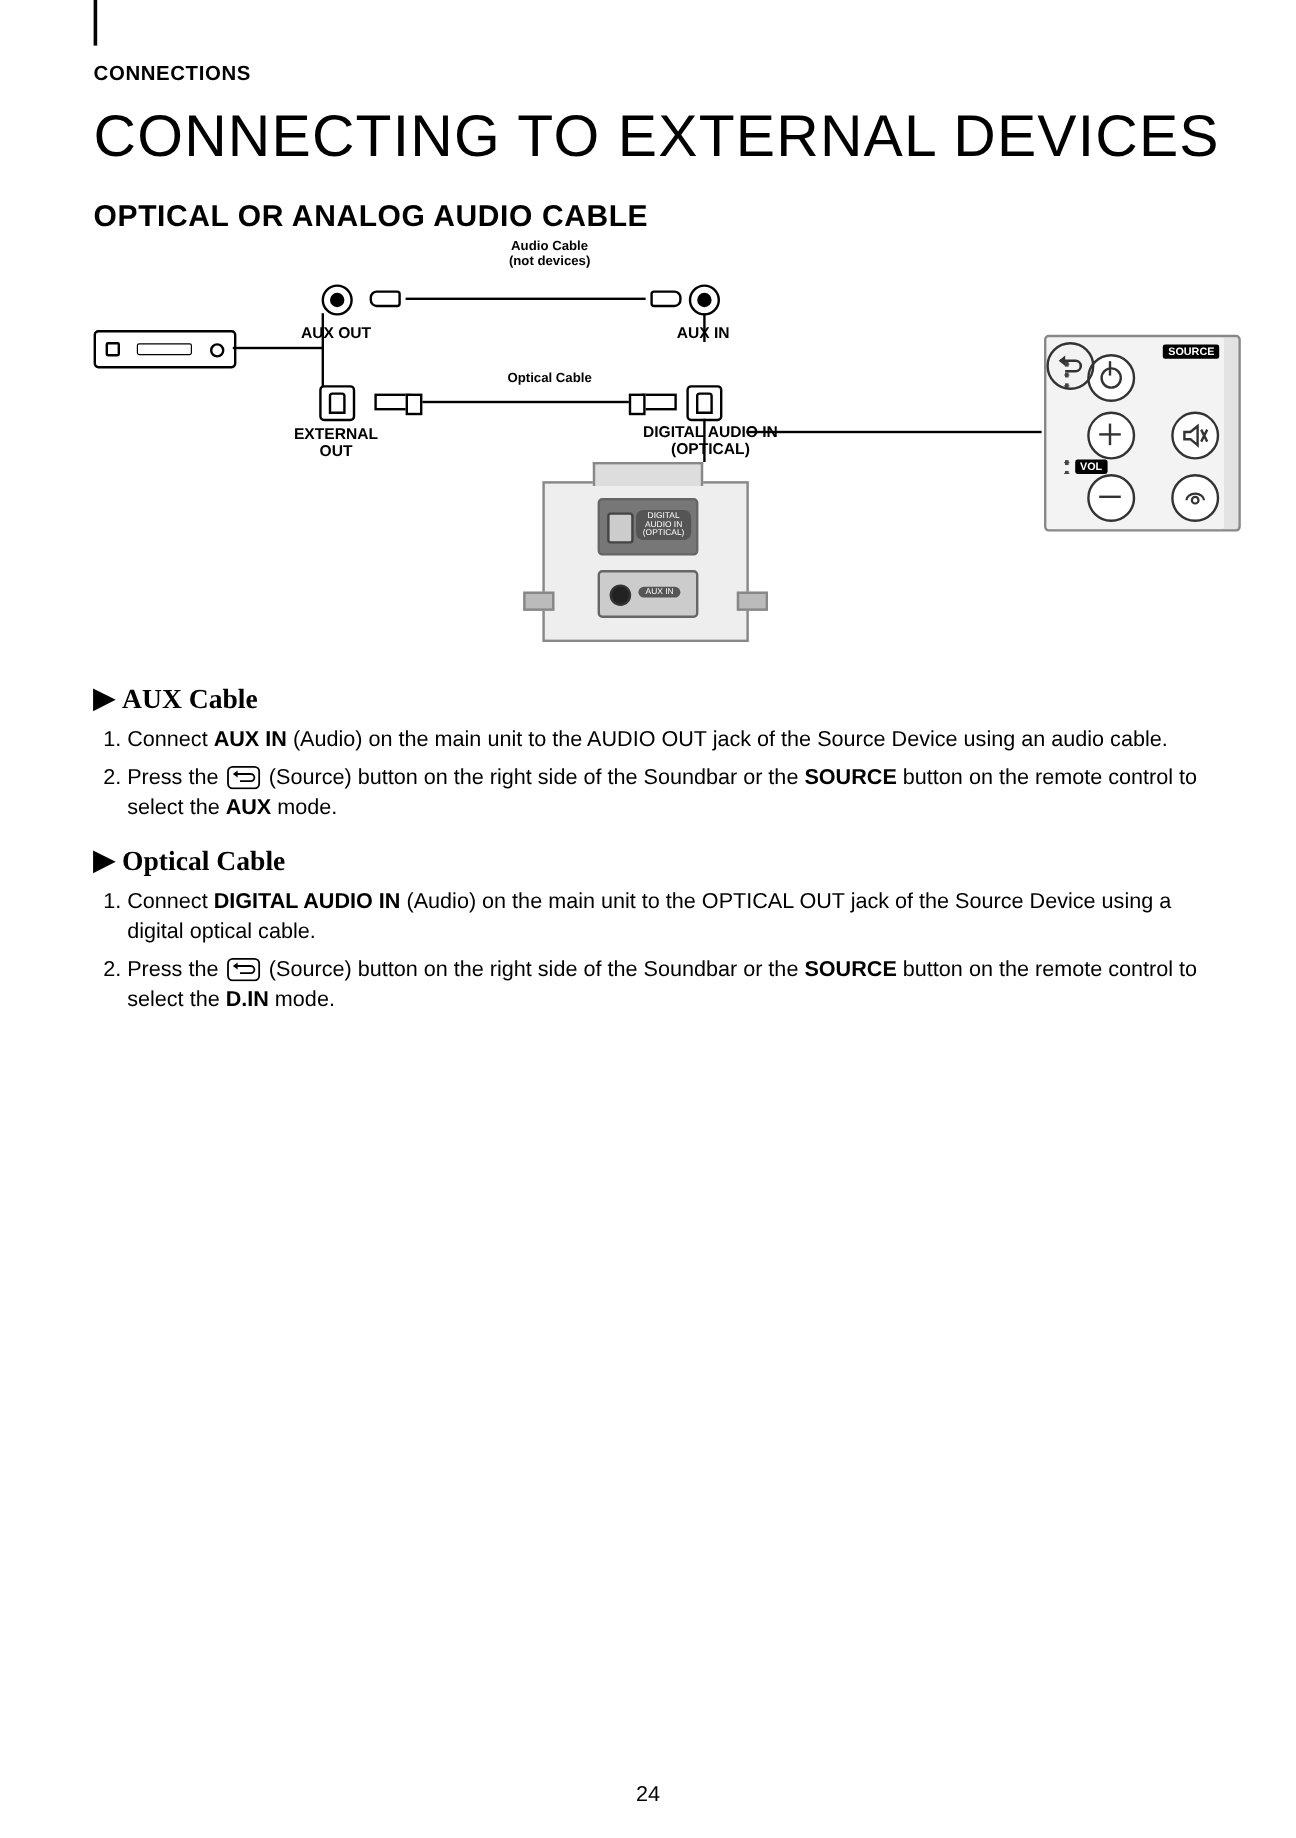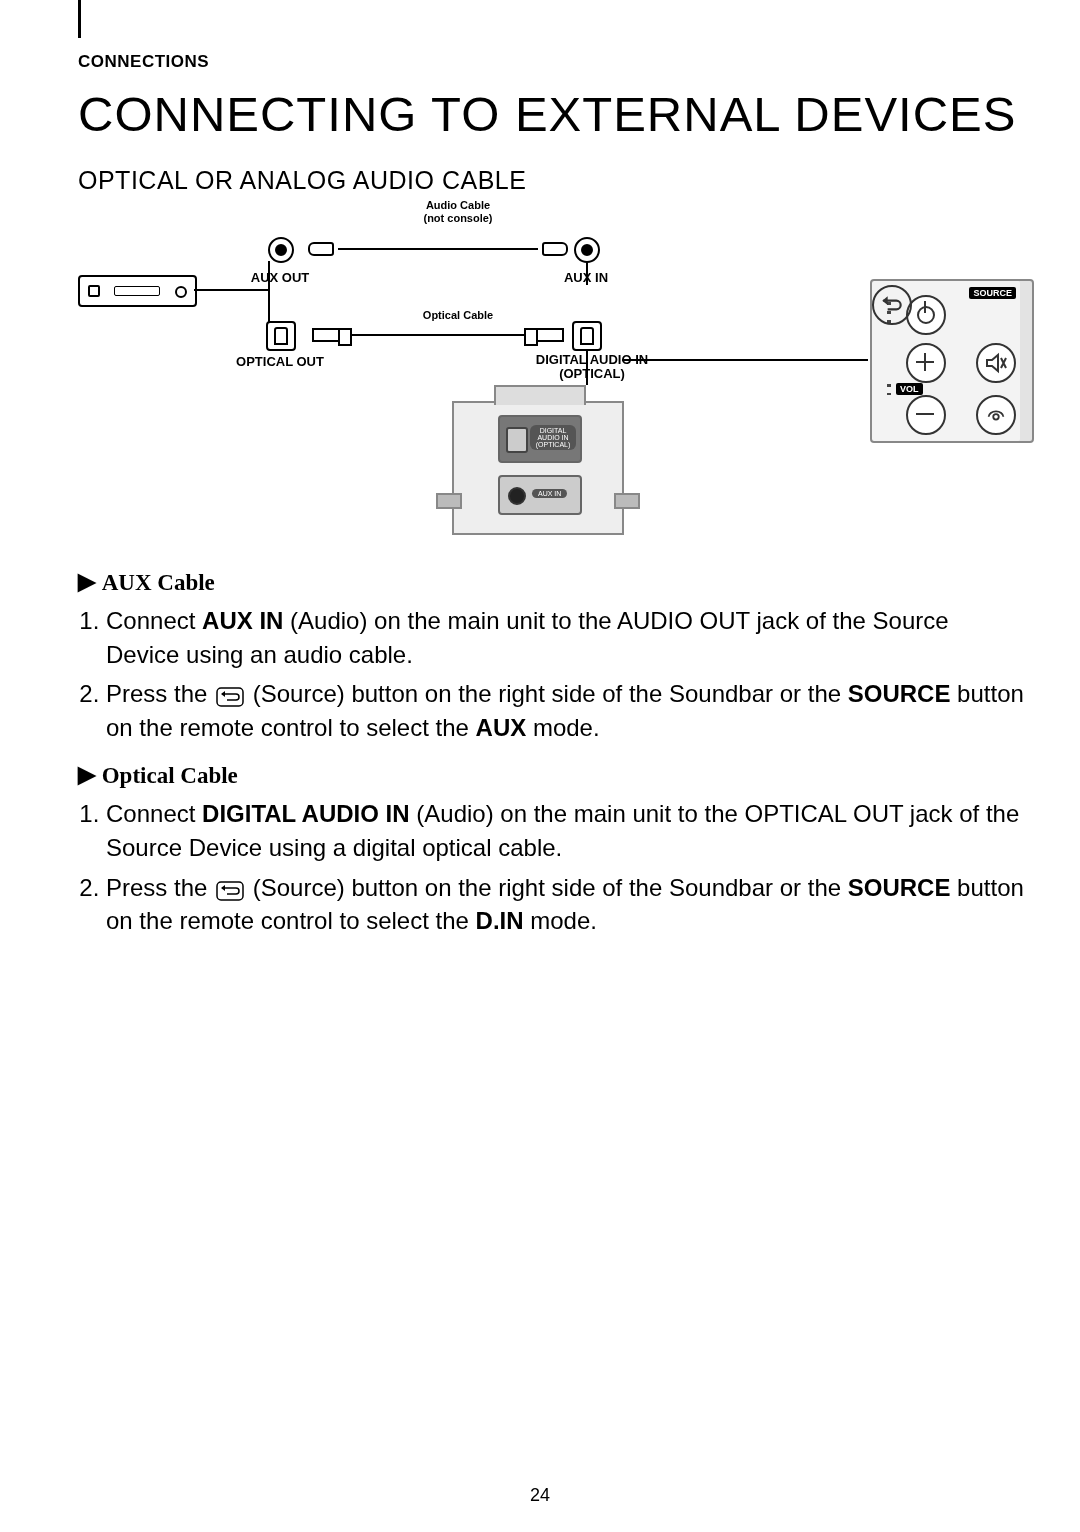--- a/index.html
+++ b/index.html
@@ -31,21 +31,21 @@
     margin-top: 2px;
   }
   .title {
     font-size: 49px;
     font-weight: 300;
     letter-spacing: 1px;
     margin: 14px 0 24px 0;
   }
   .subtitle {
     font-size: 25px;
-    font-weight: normal;
+    font-weight: bold;
     letter-spacing: 0.5px;
     margin-bottom: 6px;
   }
   .intro {
     font-size: 18px;
     line-height: 1.35;
     margin-bottom: 16px;
   }
   .diagram {
     position: relative;
@@ -145,21 +145,21 @@
   .btn-mute svg{position:absolute; inset:6px;}
   .btn-minus{left:34px; top:114px;}
   .btn-minus::before{content:"";position:absolute;left:8px;top:16px;width:18px;height:2px;background:#333;}
   .btn-pair{right:16px; top:114px;}
   .btn-pair svg{position:absolute; inset:7px;}
 
   .h3 {
     font-size: 23px; font-weight: bold; margin: 18px 0 8px 0; font-family: Liberation Serif, serif;
   }
   .h3 .tri{display:inline-block; margin-right:6px; transform:translateY(-1px);}
-  ol.steps{margin:0 0 0 0; padding-left:28px; font-size:24px; line-height:1.4;}
+  ol.steps{margin:0 0 0 0; padding-left:28px; font-size:18px; line-height:1.4;}
   ol.steps li{margin-bottom:6px;}
   .src-inline{display:inline-block; vertical-align:-5px; margin:0 2px;}
   .src-inline svg{display:block;}
   .page-num{
     position:absolute; bottom:26px; left:0; right:0; text-align:center;
     font-size:18px; font-weight:normal;
   }
 </style>
 </head>
 <body>
@@ -169,21 +169,21 @@
 
   <div class="section-label">CONNECTIONS</div>
 
   <div class="title">CONNECTING TO EXTERNAL DEVICES</div>
   <div class="subtitle">OPTICAL OR ANALOG AUDIO CABLE</div>
 
   <div class="diagram">
 
     <div class="diag-label" style="left:300px; top:-2px; width:160px;">
       <span>Audio Cable</span><br>
-      (<span>not console)</span>
+      (<span>not devices)</span>
     </div>
 
     <div class="jack" style="left:190px; top:36px;"></div>
     <div class="jack" style="left:496px; top:36px;"></div>
     <div class="cable" style="left:260px; top:47px; width:200px;">
       <div class="cable-plug-l"></div>
       <div class="cable-plug-r"></div>
     </div>
     <div class="diag-label-sm" style="left:170px; top:70px; width:64px;">AUX OUT</div>
     <div class="diag-label-sm" style="left:478px; top:70px; width:60px;">AUX IN</div>
@@ -195,21 +195,21 @@
     <div class="line" style="left:190px; top:60px; width:2px; height:80px;"></div>
 
 
     <div class="diag-label" style="left:310px; top:108px; width:140px;">Optical Cable</div>
     <div class="toslink" style="left:188px; top:120px;"></div>
     <div class="toslink" style="left:494px; top:120px;"></div>
     <div class="cable" style="left:268px; top:133px; width:184px;">
       <div class="opt-plug-l"></div>
       <div class="opt-plug-r"></div>
     </div>
-    <div class="diag-label-sm" style="left:156px; top:154px; width:92px;">OPTICAL OUT</div>
+    <div class="diag-label-sm" style="left:156px; top:154px; width:92px;">EXTERNAL OUT</div>
     <div class="diag-label-sm" style="left:444px; top:152px; width:140px;">
       <span>DIGITAL AUDIO IN</span><br>
       <span>(OPTICAL)</span>
     </div>
 
     <div class="line" style="left:508px; top:60px; width:2px; height:24px;"></div>
     <div class="line" style="left:508px; top:148px; width:2px; height:36px;"></div>
 
     <div class="soundbar-back">
       <div class="top-slot"></div>

